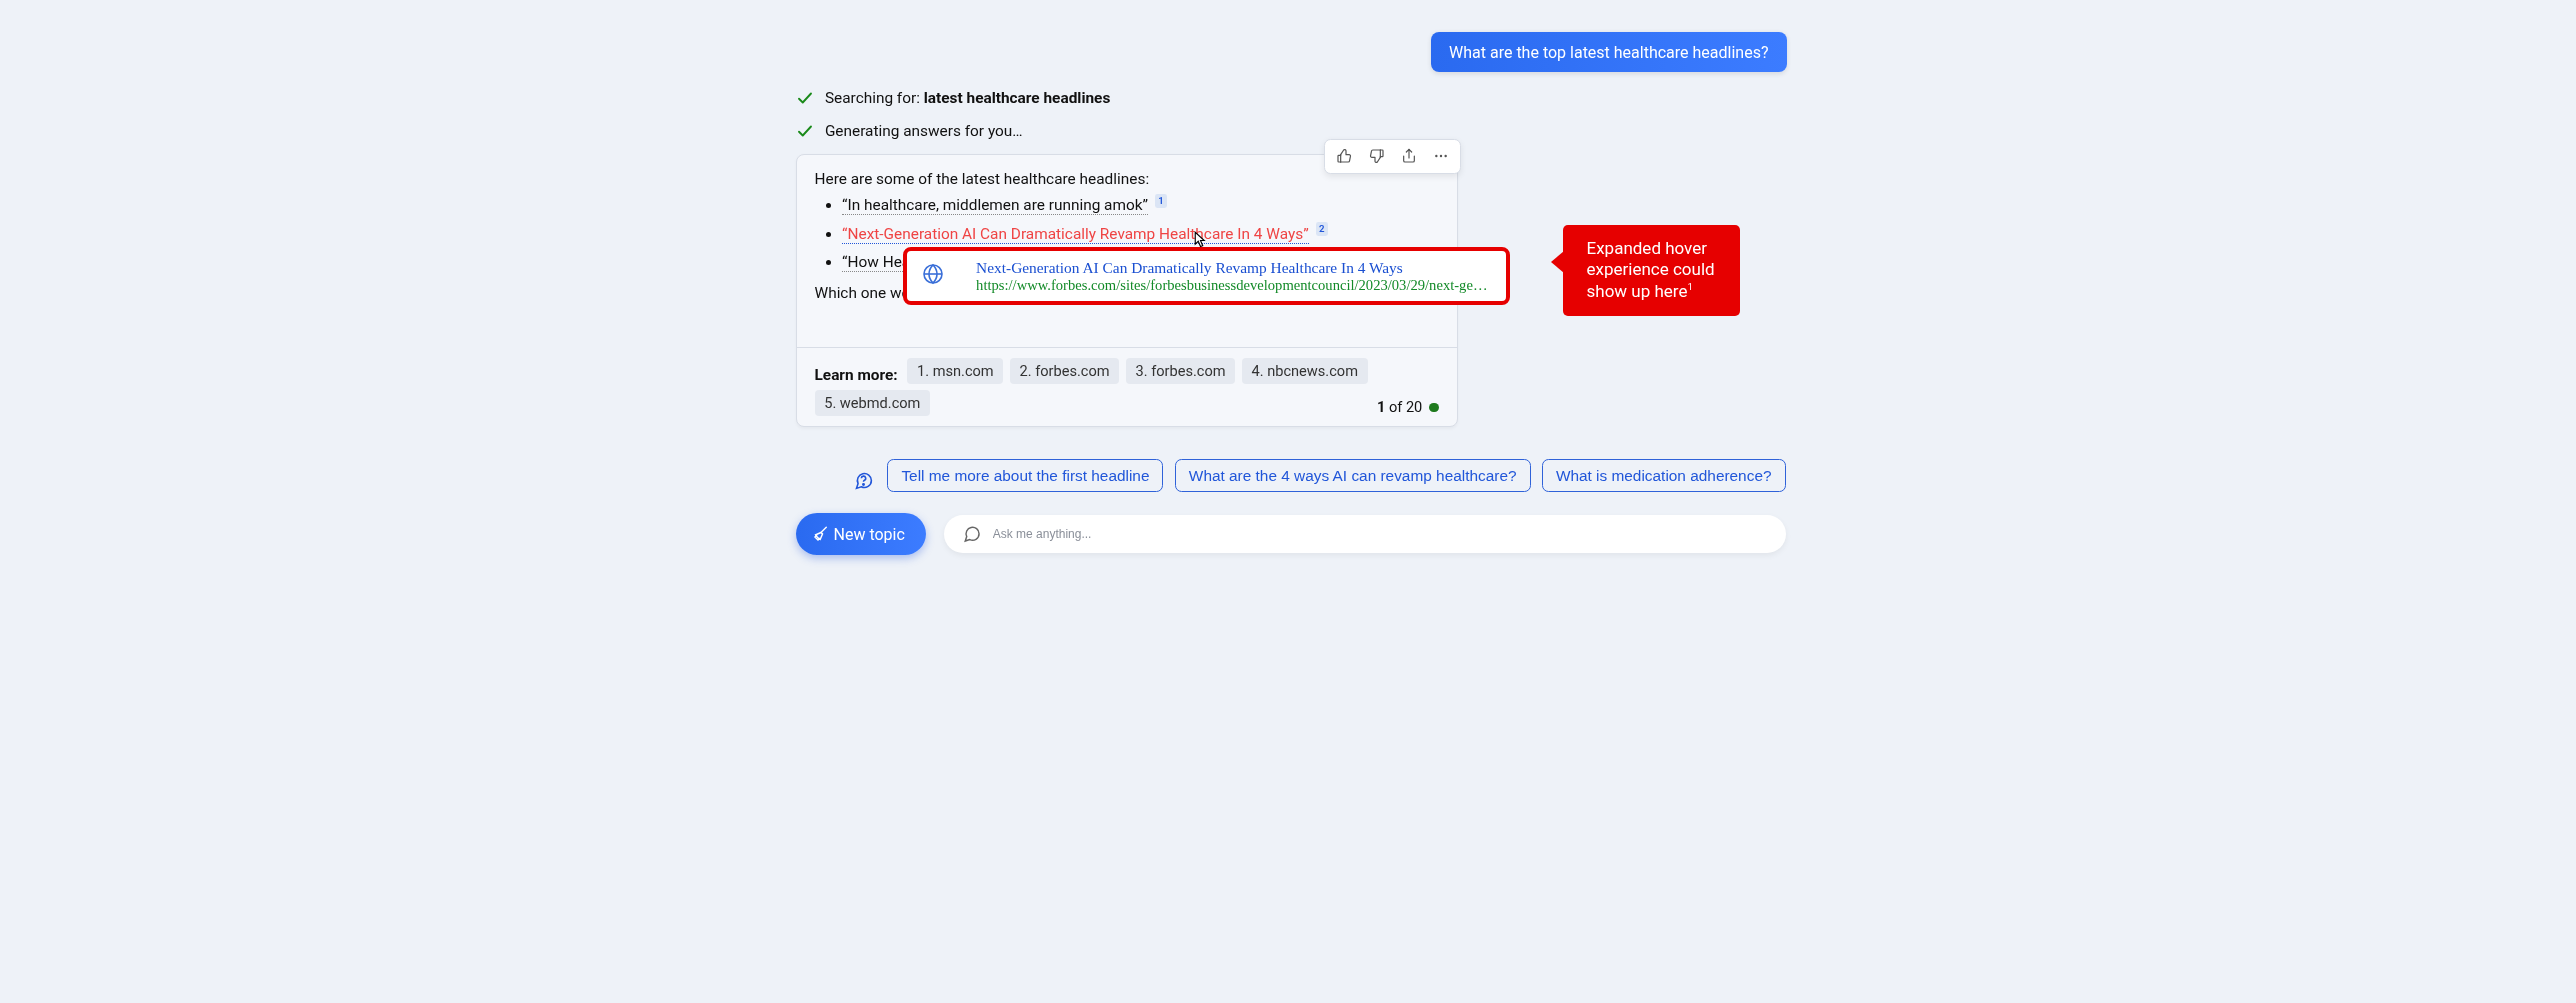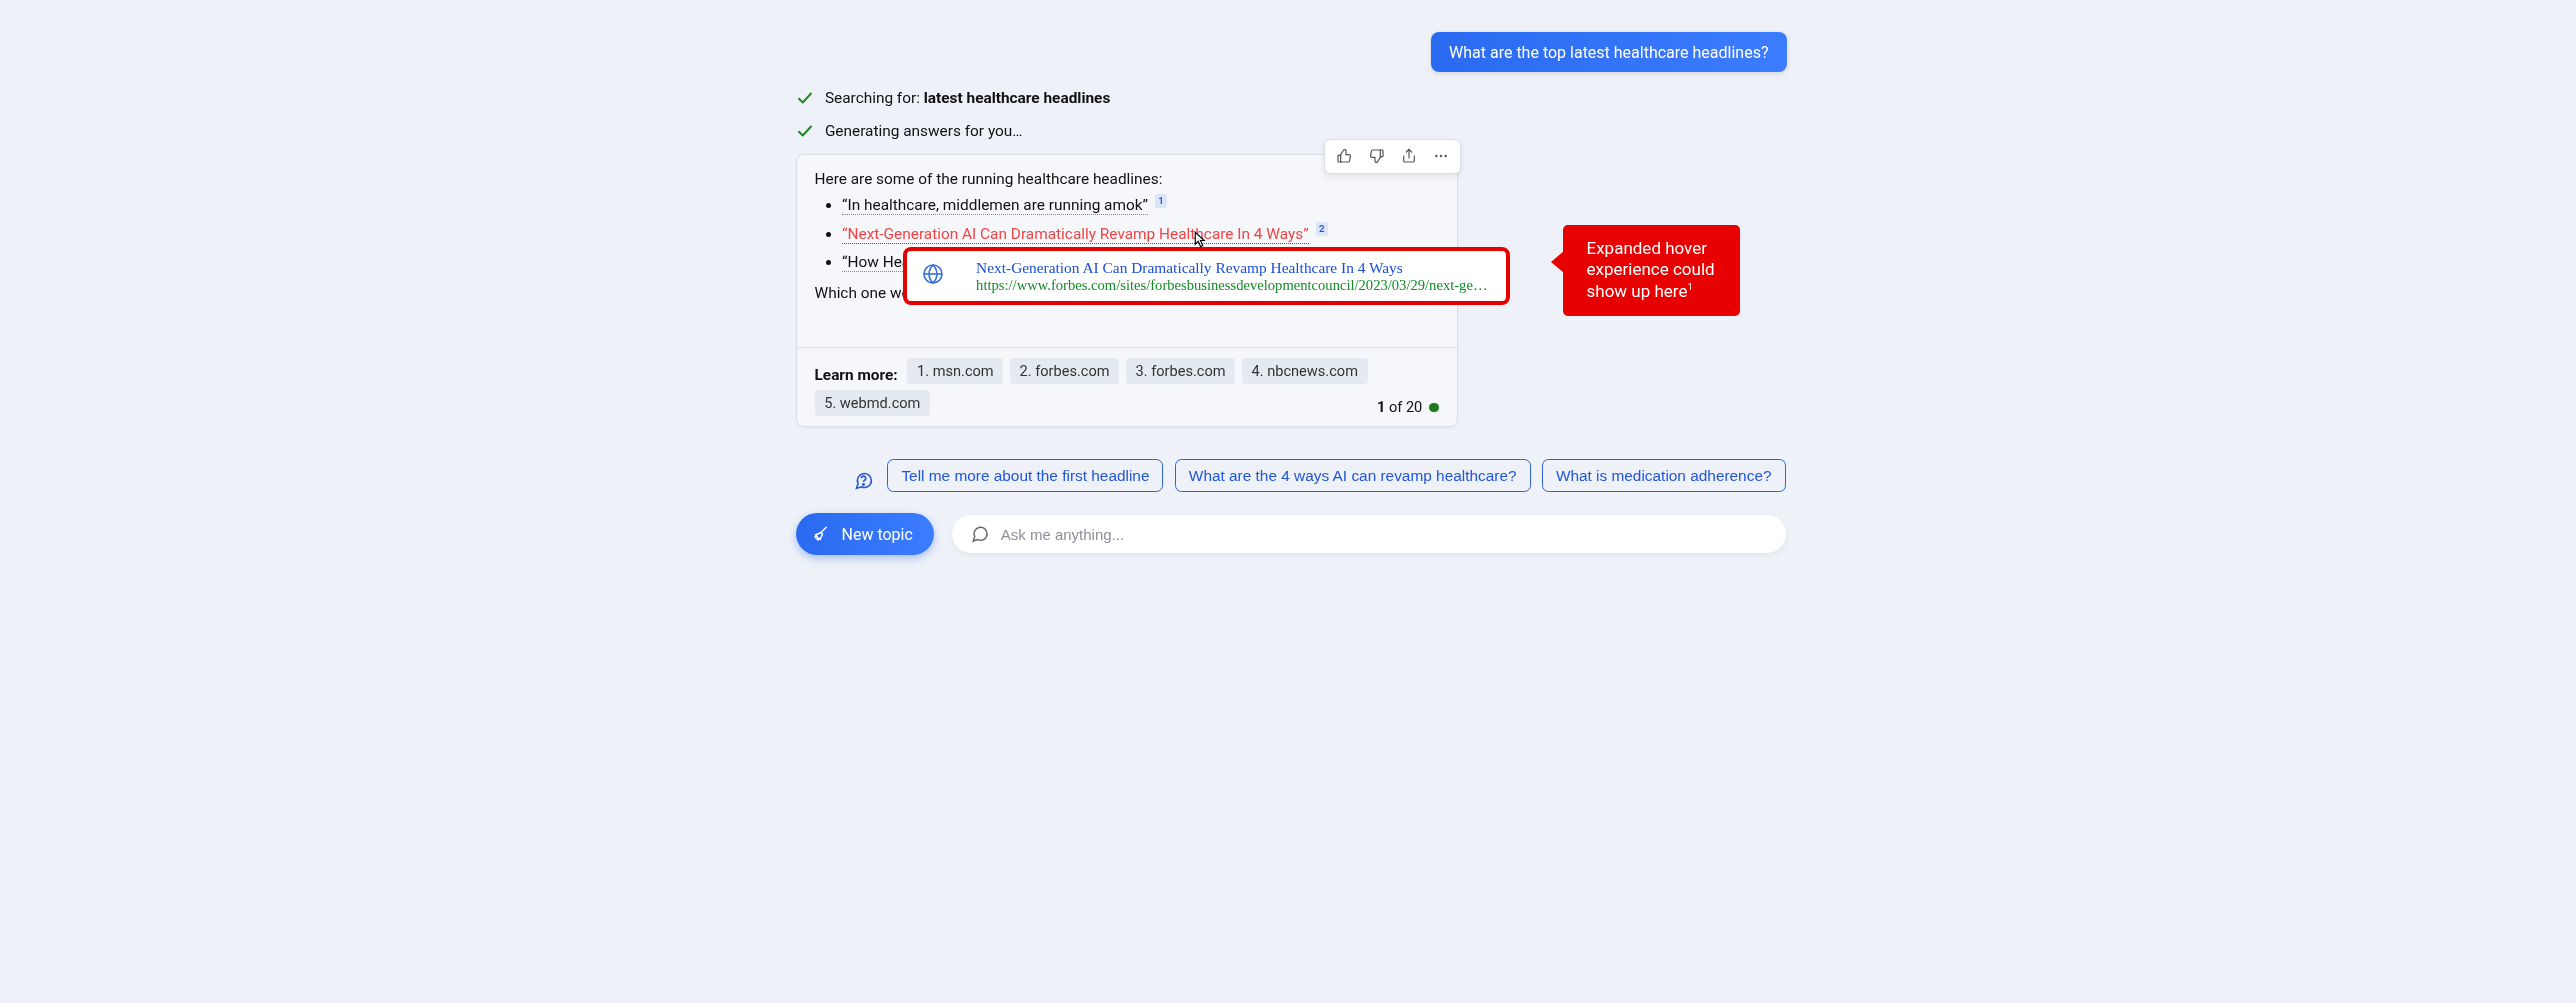--- a/index.html
+++ b/index.html
@@ -213,42 +213,42 @@
     gap: 18px;
     width: 990px;
   }
   .new-topic {
     background: linear-gradient(90deg,#2a6af0,#3c7cff);
     color: #fff;
     border-radius: 24px;
     padding: 11.4px 21px 11.4px 16px;
     display: flex;
     align-items: center;
-    gap: 12px;
+    gap: 4px;
     font-size: 16px;
     box-shadow: 0 3.2px 8px rgba(40,90,220,.35);
     cursor: pointer;
     text-align: center;
   }
   .new-topic .broom { display:inline-flex; }
   .ask-box {
     flex: 1;
     background: #fff;
     border-radius: 24px;
     padding: 9.7px 18px;
     display: flex;
     align-items: center;
     gap: 11.4px;
     box-shadow: 0 2.4px 6.5px rgba(0,0,0,.06);
   }
   .ask-box .chat-icon { color:#666; display:inline-flex; }
   .ask-input {
     border: none;
     outline: none;
-    font-size: 15px;
+    font-size: 12px;
     width: 100%;
     color: #7f1d1d;
     background: transparent;
   }
   .ask-input::placeholder { color: #8a8f99; }
 
   svg { display:block; }
 </style>
 </head>
 <body>
@@ -307,21 +307,21 @@
       <div class="fb-btn">
         <svg width="16" height="16" viewBox="0 0 24 24" fill="currentColor">
             <circle cx="5" cy="12" r="1.8"></circle>
             <circle cx="12" cy="12" r="1.8"></circle>
             <circle cx="19" cy="12" r="1.8"></circle>
           </svg>
       </div>
     </div>
 
     <div class="resp-body">
-      <div class="resp-intro">Here are some of the running healthcare headlines:</div>
+      <div class="resp-intro">Here are some of the latest healthcare headlines:</div>
       <ul class="headlines">
         <li>
           <span class="hl-plain">“In healthcare, middlemen are running amok”</span>
           <span class="sup">1</span>
         </li>
         <li>
           <a class="hl-link">“Next-Generation AI Can Dramatically Revamp Healthcare In 4 Ways”</a>
           <span class="sup">2</span>
         </li>
         <li>

